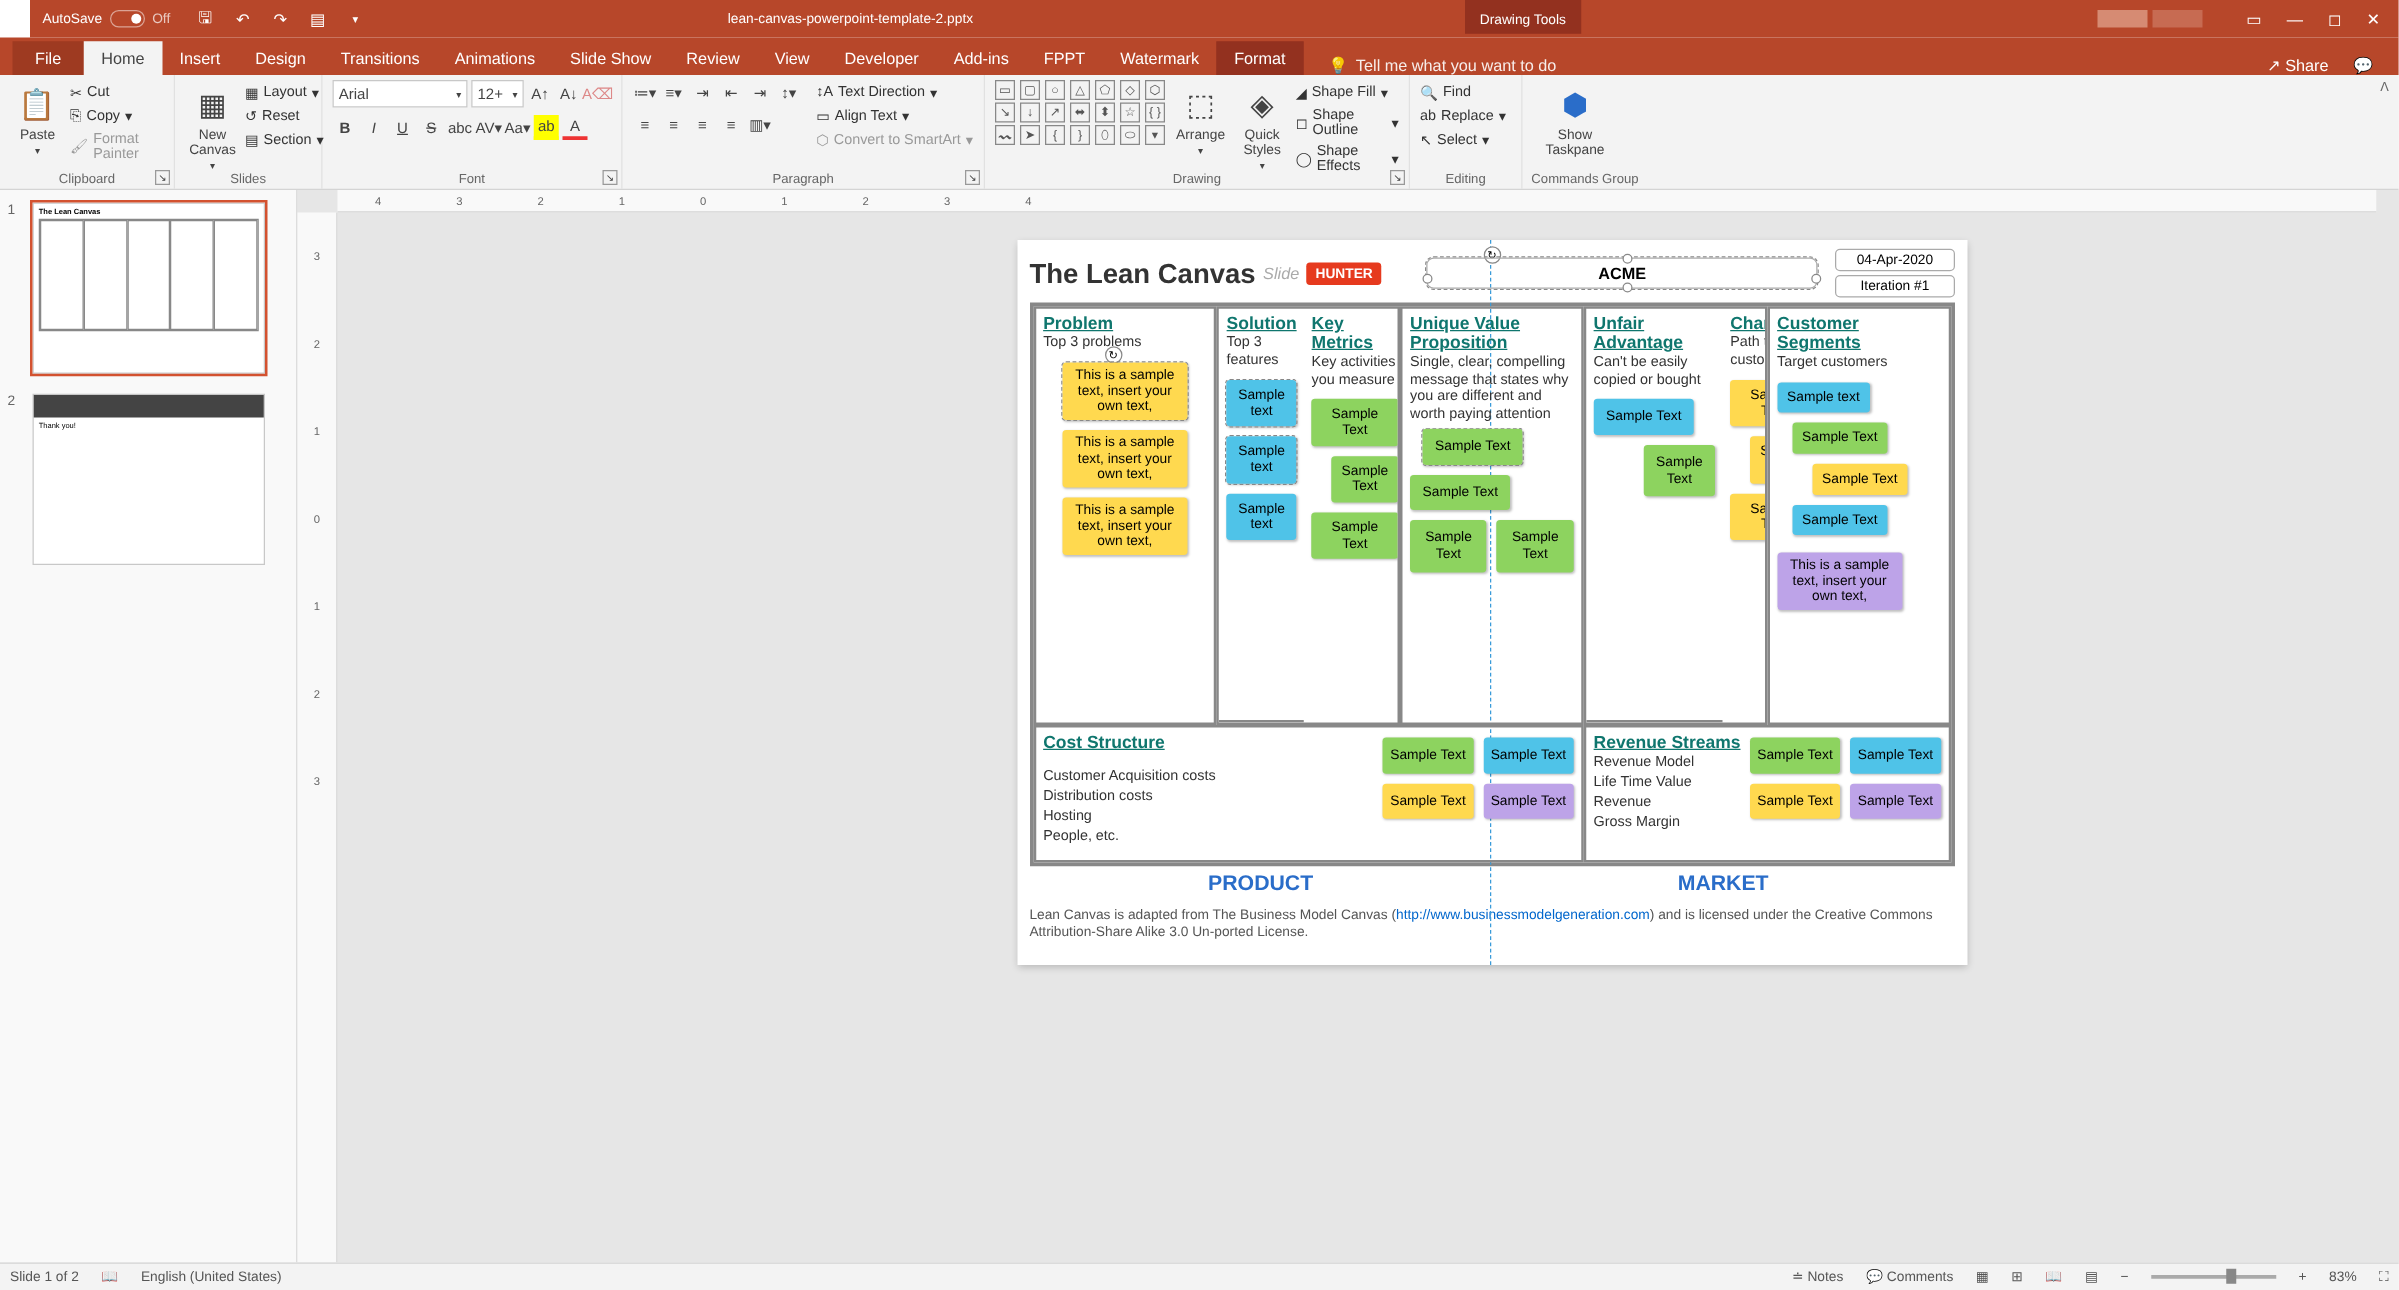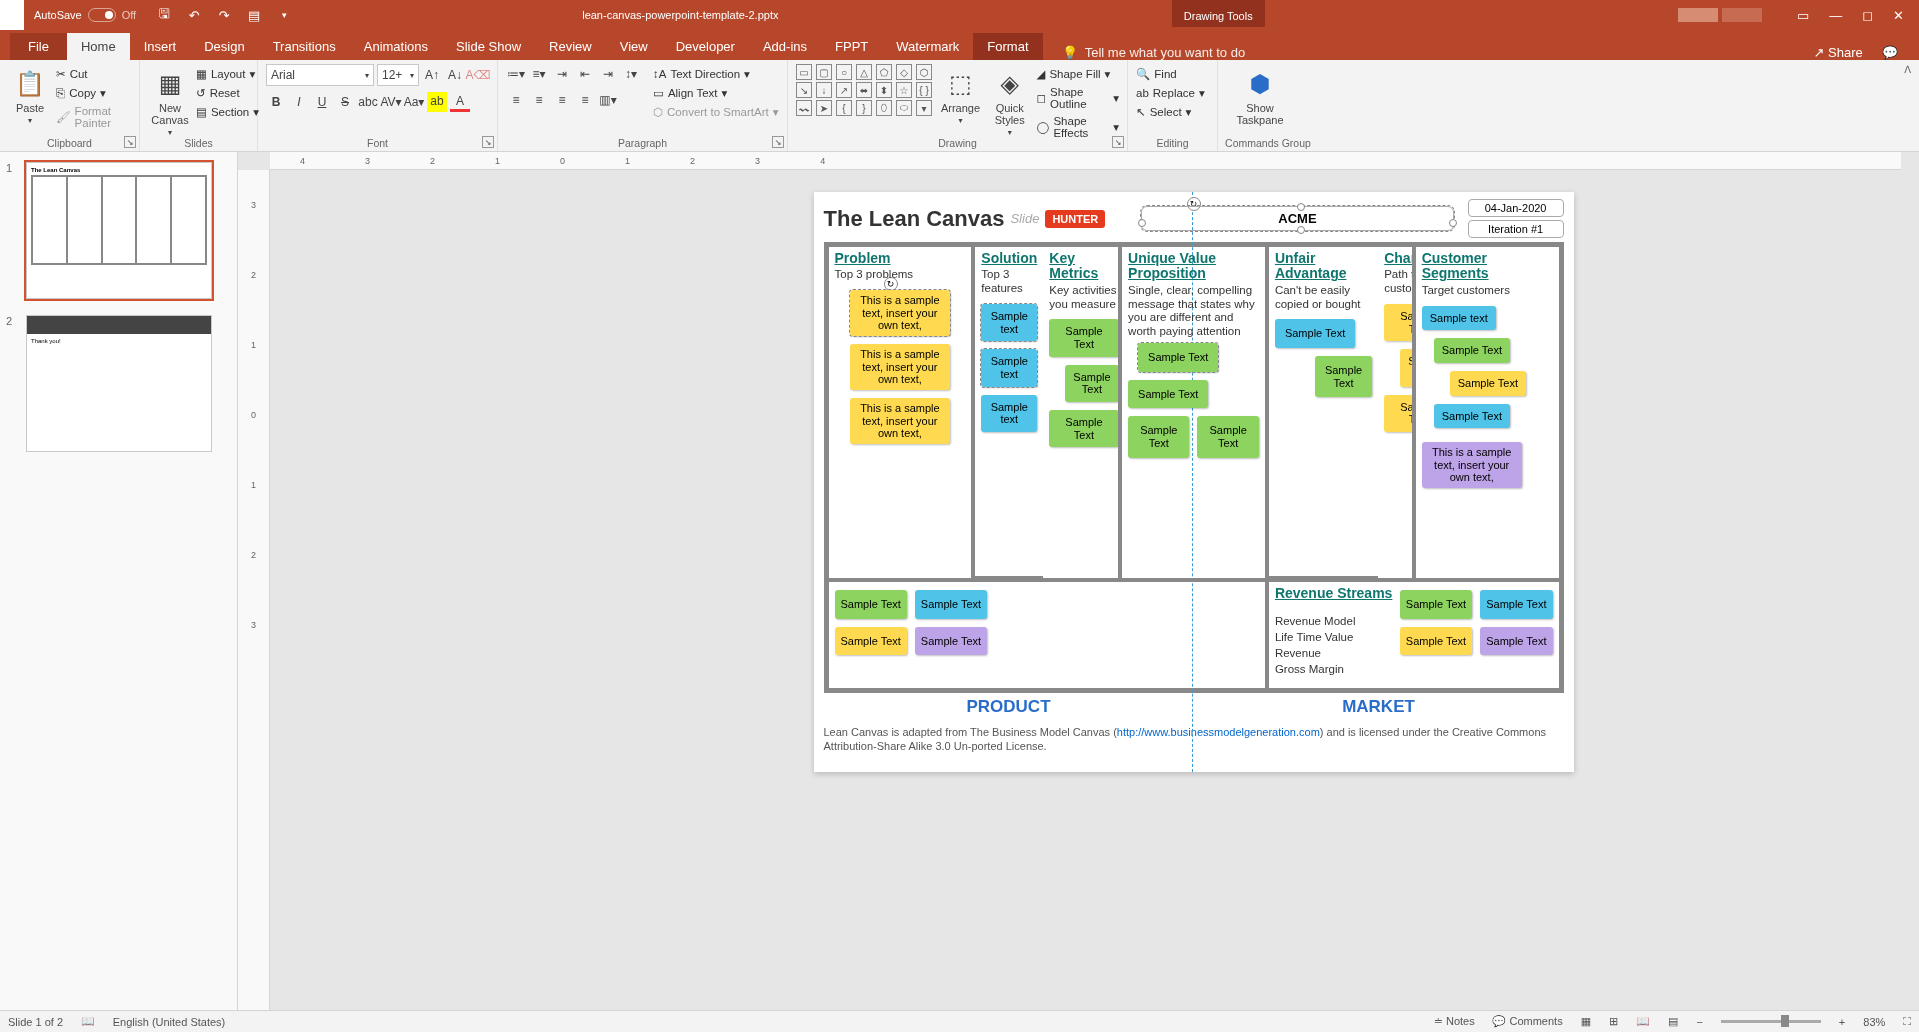--- a/index.html
+++ b/index.html
@@ -404,21 +404,21 @@
         <div class="slide-header">
           <span class="slide-title">The Lean Canvas</span>
           <span class="sh-logo">Slide</span>
           <span class="sh-badge">HUNTER</span>
           <div class="company-box selected">
             <span>ACME</span>
             <span class="selhandle" style="left:-4px;top:50%"></span><span class="selhandle" style="right:-4px;top:50%"></span>
             <span class="selhandle" style="left:50%;top:-4px"></span><span class="selhandle" style="left:50%;bottom:-4px"></span>
           </div>
           <div class="meta-boxes">
-            <div class="meta-box">04-Jan-2020</div>
+            <div class="meta-box">04-Apr-2020</div>
             <div class="meta-box">Iteration #1</div>
           </div>
         </div>
 
         <div class="canvas-grid">
 
           <div class="cell">
             <div class="cell-title">Problem</div>
             <div class="cell-sub">Top 3 problems</div>
             <div class="sticky-stack center">
@@ -488,32 +488,41 @@
             <div class="sticky-stack">
               <div class="sticky blue sm">Sample text</div>
               <div class="sticky green sm" style="margin-left:12px">Sample Text</div>
               <div class="sticky yellow sm" style="margin-left:28px">Sample Text</div>
               <div class="sticky blue sm" style="margin-left:12px">Sample Text</div>
               <div class="sticky purple wide" style="margin-top:6px">This is a sample text, insert your own text,</div>
             </div>
           </div>
 
           <div class="cell" style="grid-column:1 / span 3;display:flex">
+            <div style="flex:1">
+              <div class="cell-title">Cost Structure</div>
+              <div style="margin-top:14px">
+                <div class="cell-sub">Customer Acquisition costs</div>
+                <div class="cell-sub">Distribution costs</div>
+                <div class="cell-sub">Hosting</div>
+                <div class="cell-sub">People, etc.</div>
+              </div>
+            </div>
             <div style="display:grid;grid-template-columns:1fr 1fr;gap:8px;align-content:start;padding-top:4px">
               <div class="sticky green sm" style="padding:8px 6px">Sample Text</div>
               <div class="sticky blue sm" style="padding:8px 6px">Sample Text</div>
               <div class="sticky yellow sm" style="padding:8px 6px">Sample Text</div>
               <div class="sticky purple sm" style="padding:8px 6px">Sample Text</div>
             </div>
           </div>
 
           <div class="cell" style="grid-column:4 / span 2;display:flex">
             <div style="flex:1">
               <div class="cell-title">Revenue Streams</div>
-              <div style="margin-top:14px">
+              <div style="margin-top:3px">
                 <div class="cell-sub">Revenue Model</div>
                 <div class="cell-sub">Life Time Value</div>
                 <div class="cell-sub">Revenue</div>
                 <div class="cell-sub">Gross Margin</div>
               </div>
             </div>
             <div style="display:grid;grid-template-columns:1fr 1fr;gap:8px;align-content:start;padding-top:4px">
               <div class="sticky green sm" style="padding:8px 6px">Sample Text</div>
               <div class="sticky blue sm" style="padding:8px 6px">Sample Text</div>
               <div class="sticky yellow sm" style="padding:8px 6px">Sample Text</div>

